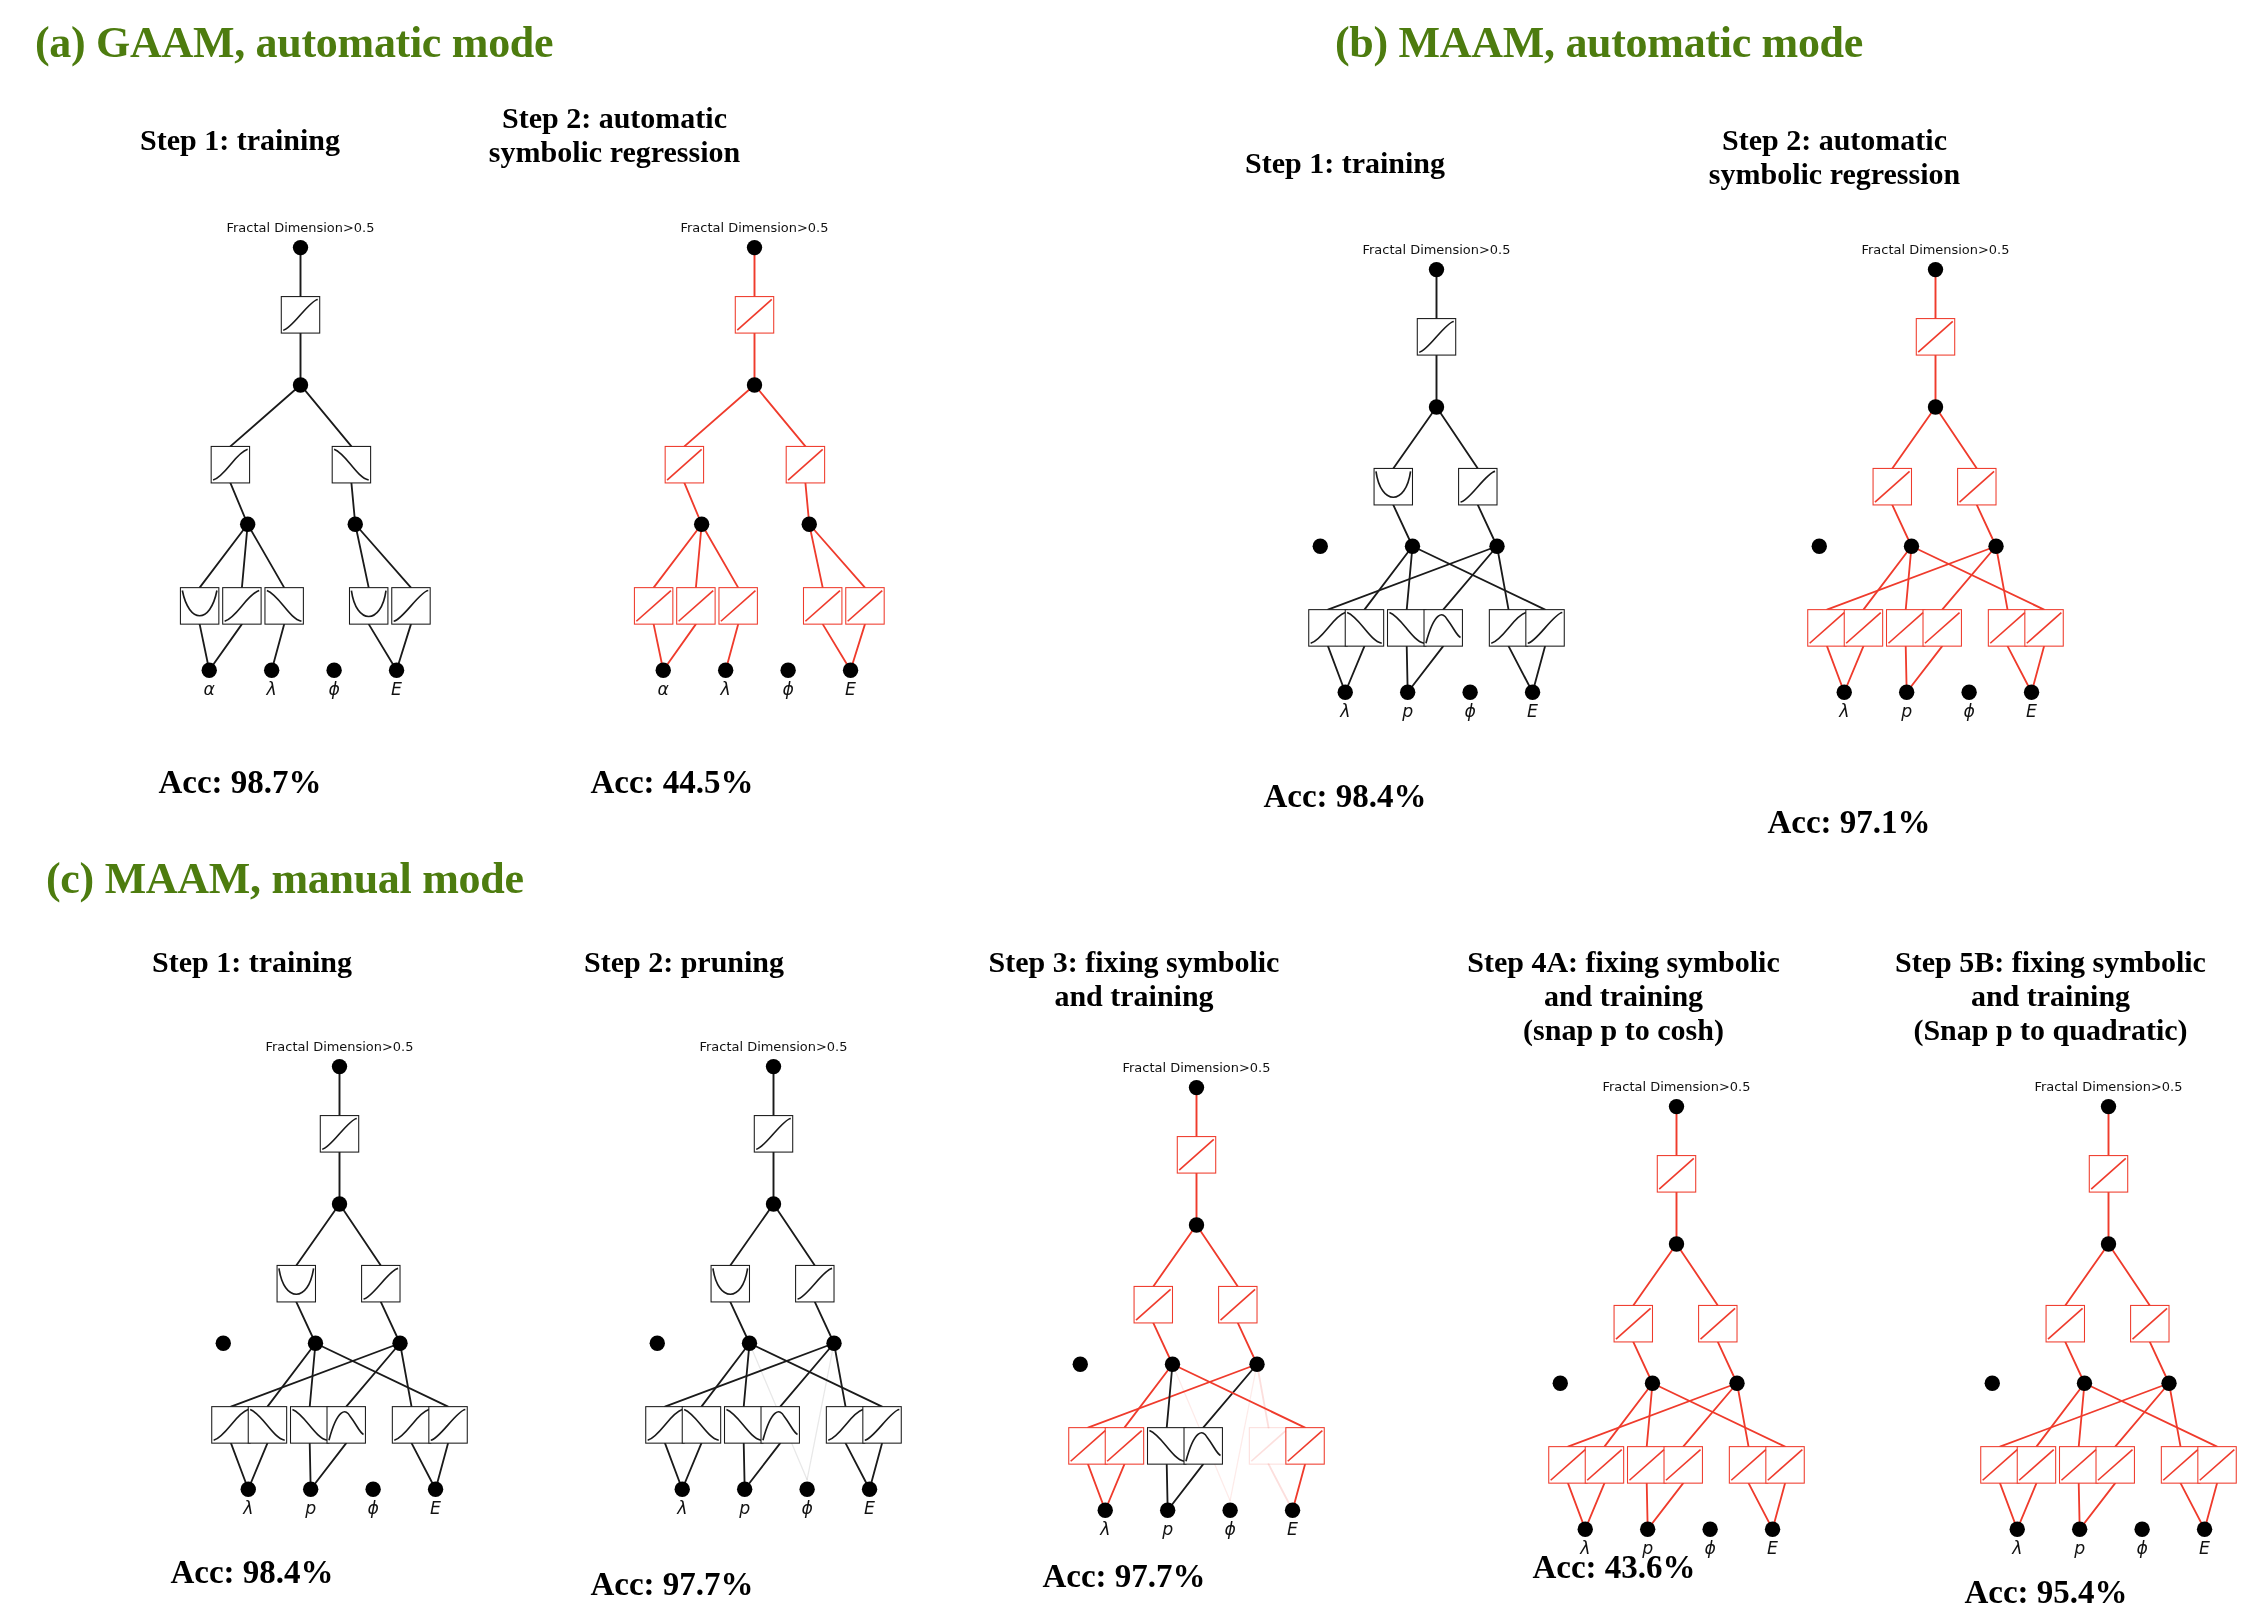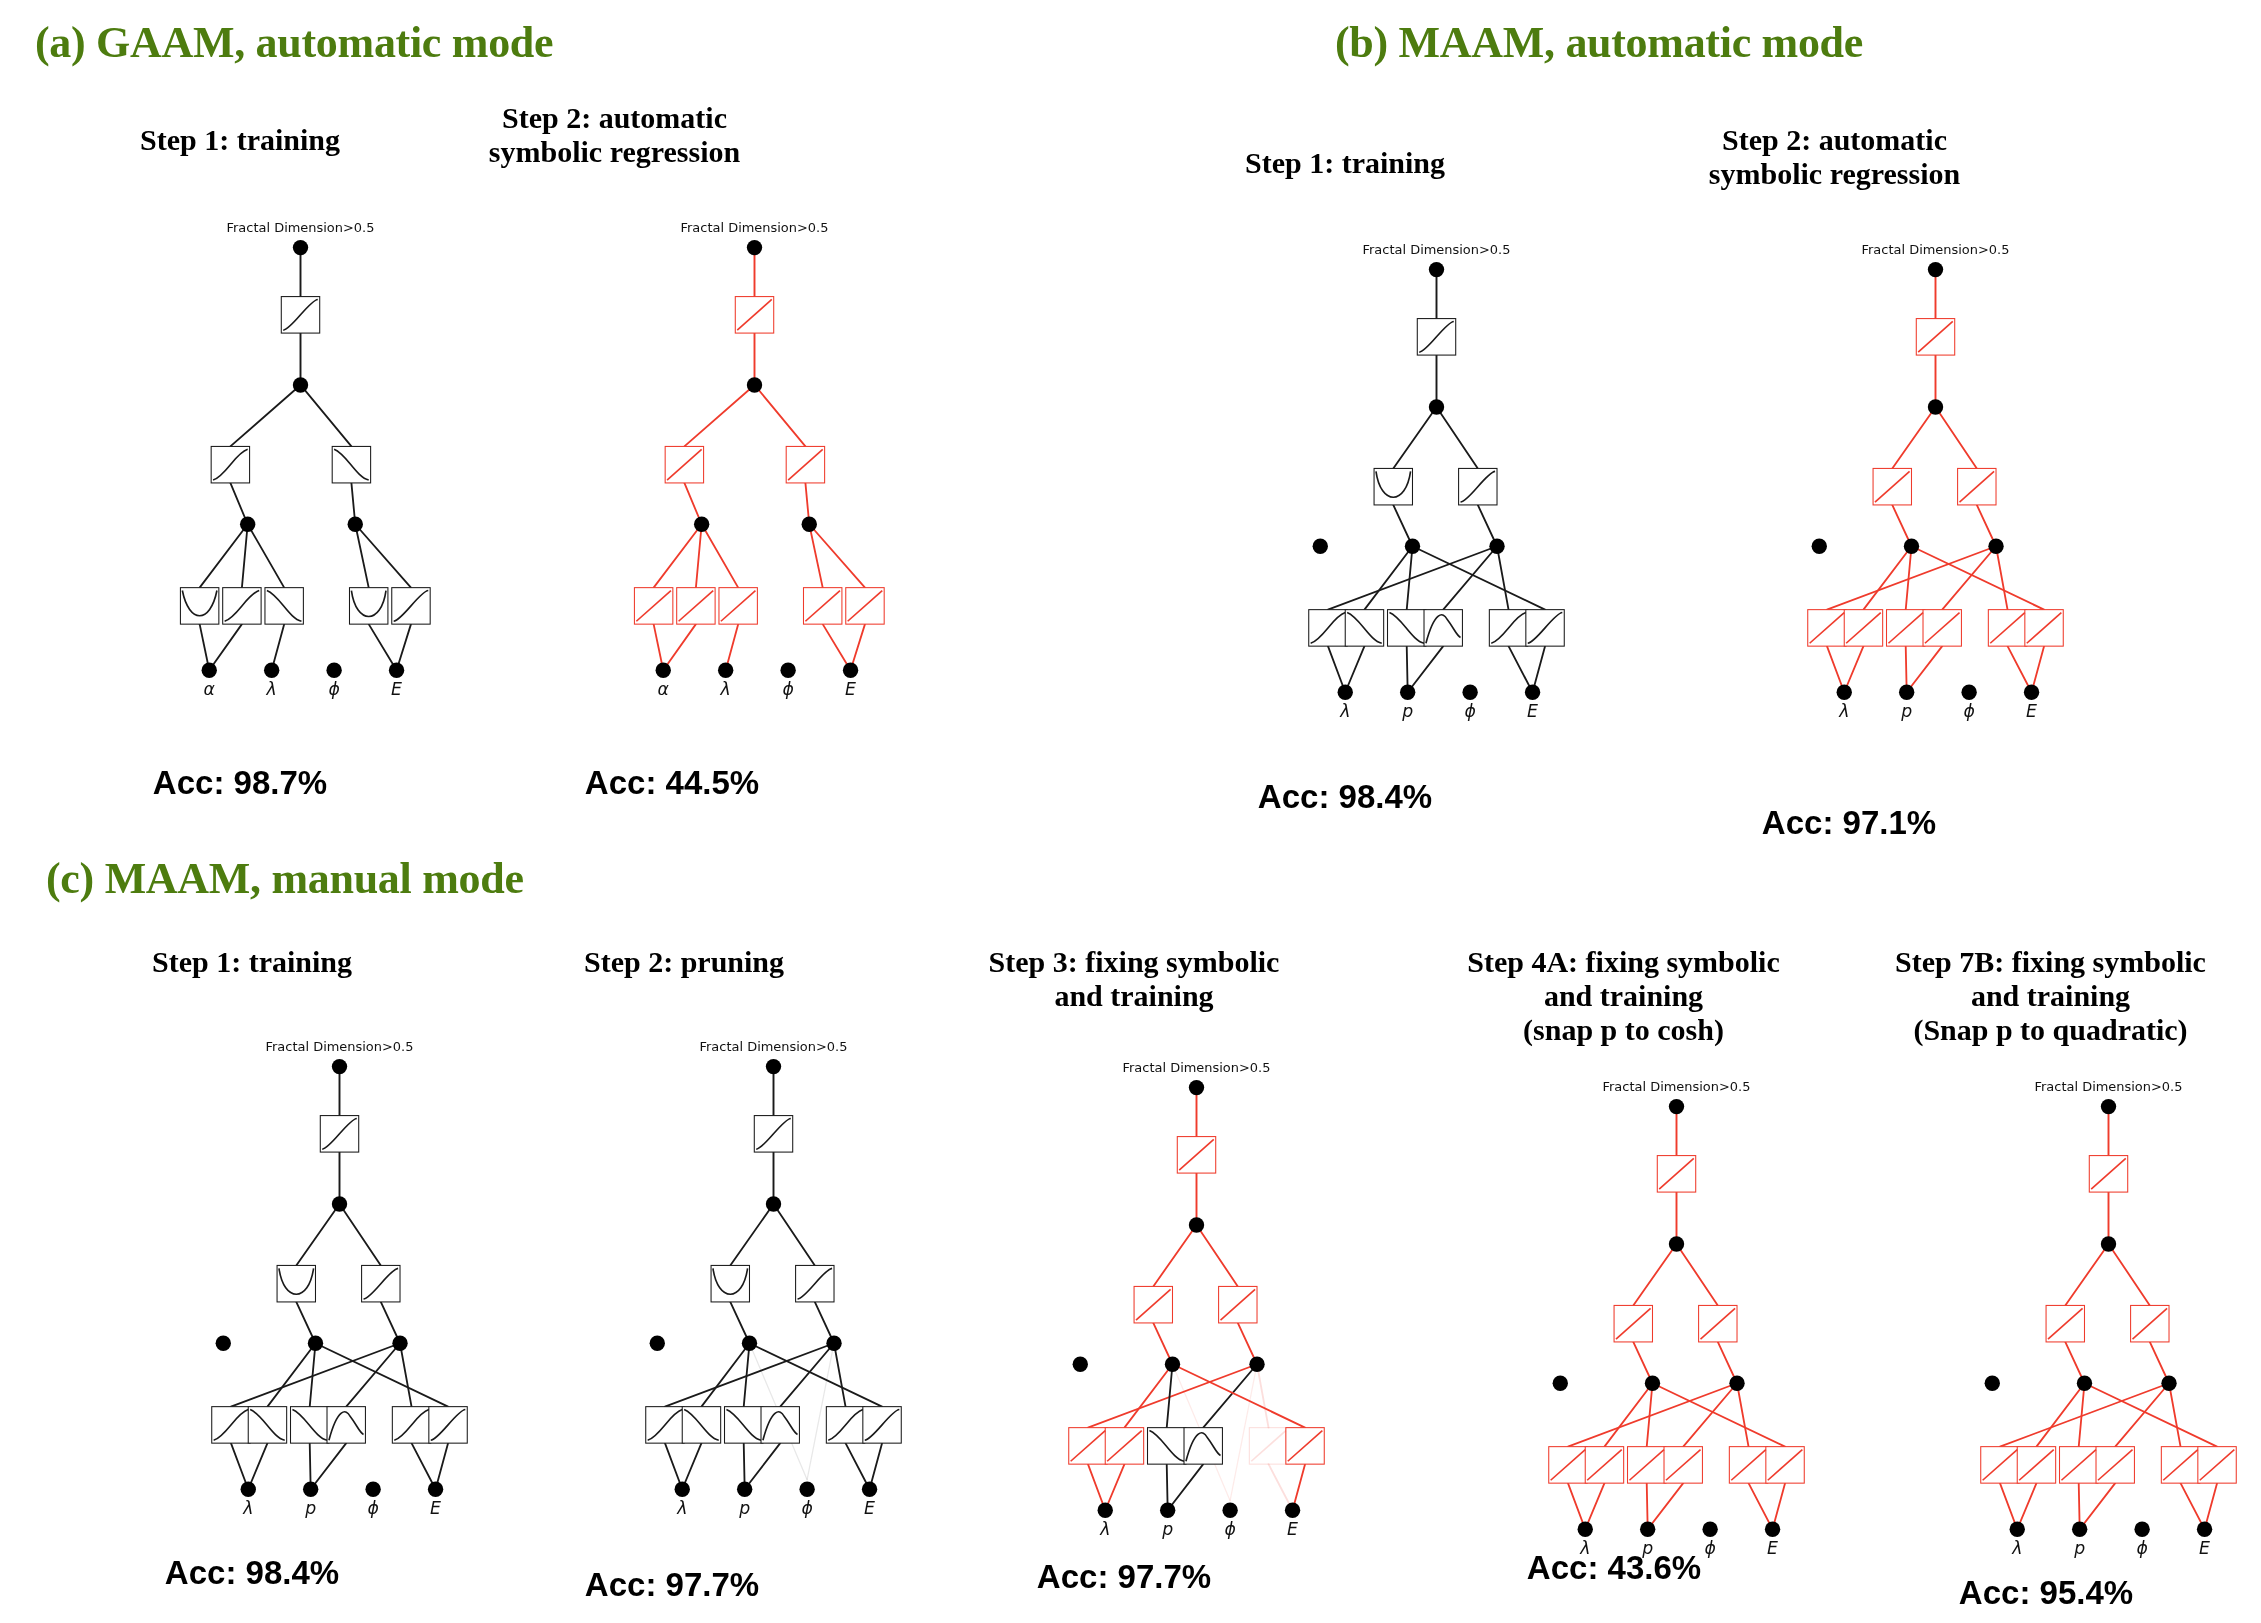--- a/index.html
+++ b/index.html
@@ -25,21 +25,21 @@
     font-family: "Liberation Serif", serif;
     font-weight: bold;
     font-size: 30px;
     color: #000;
     text-align: center;
     line-height: 1.14;
     white-space: pre-line;
   }
   .acc-label {
     position: absolute;
-    font-family: Liberation Sans, sans-serif;
+    font-family: Liberation Serif, serif;
     font-weight: bold;
     font-size: 33px;
     color: #000;
     text-align: center;
     white-space: nowrap;
   }
   .kan { position: absolute; }
   .kan svg { display:block; overflow: visible; }
   .out-caption {
     font-family: "DejaVu Sans", sans-serif;
@@ -564,21 +564,21 @@
           <circle cx="265" cy="482" r="8" fill="#000000"></circle>
         </g>
         <text x="70" y="508" text-anchor="middle" class="var-label">λ</text>
         <text x="135" y="508" text-anchor="middle" class="var-label">p</text>
         <text x="200" y="508" text-anchor="middle" class="var-label">ϕ</text>
         <text x="265" y="508" text-anchor="middle" class="var-label">E</text>
         <text x="165" y="26" text-anchor="middle" class="out-caption">Fractal Dimension&gt;0.5</text>
       </svg>
     </div>
     <div class="acc-label" style="left: 1470px; top: 1549px; width: 288px;">Acc: 43.6%</div>
-    <div class="step-title" style="left: 1849px; top: 945px; width: 403px;">Step 7B: fixing symbolic
+    <div class="step-title" style="left: 1849px; top: 945px; width: 403px;">Step 5B: fixing symbolic
 and training
 (Snap p to quadratic)</div>
     <div class="kan" style="left: 1950px; top: 1066px;">
       <svg width="317" height="500" viewBox="0 0 330 520">
         <g stroke-linecap="round" fill="none">
           <path d="M 165 42 L 165 93" stroke="#ef3b2c" stroke-width="2" opacity="1"></path>
           <path d="M 165 131 L 165 185" stroke="#ef3b2c" stroke-width="2" opacity="1"></path>
           <path d="M 165 185 L 120 249" stroke="#ef3b2c" stroke-width="1.9" opacity="1"></path>
           <path d="M 120 287 L 140 330" stroke="#ef3b2c" stroke-width="1.9" opacity="1"></path>
           <path d="M 165 185 L 208 249" stroke="#ef3b2c" stroke-width="1.9" opacity="1"></path>

